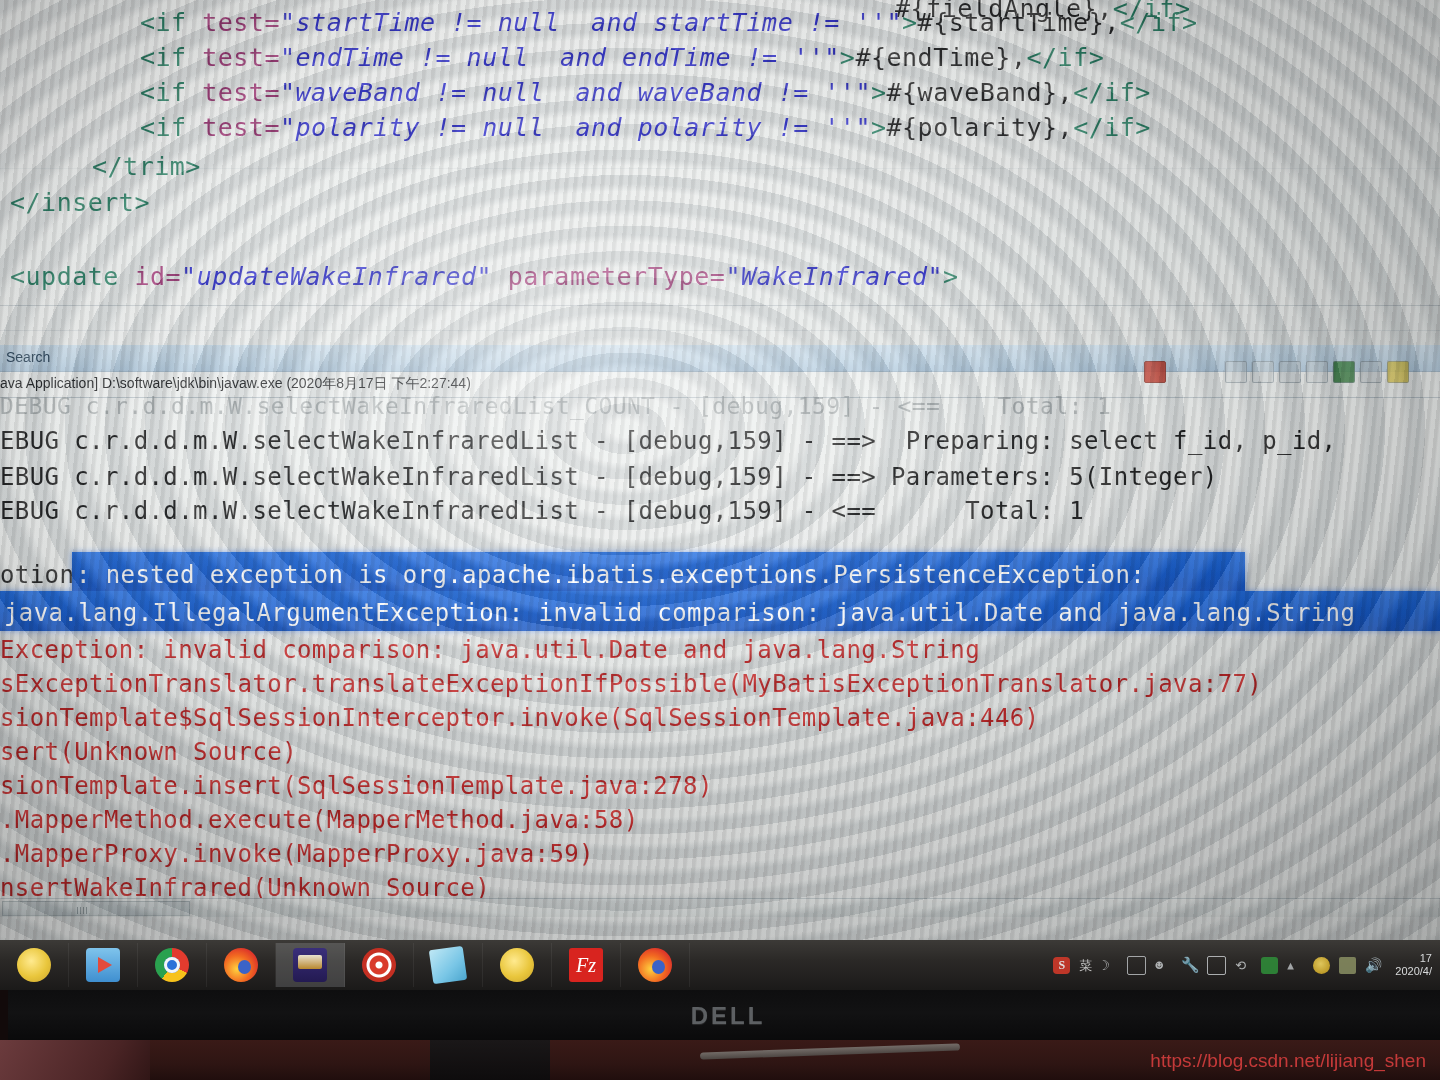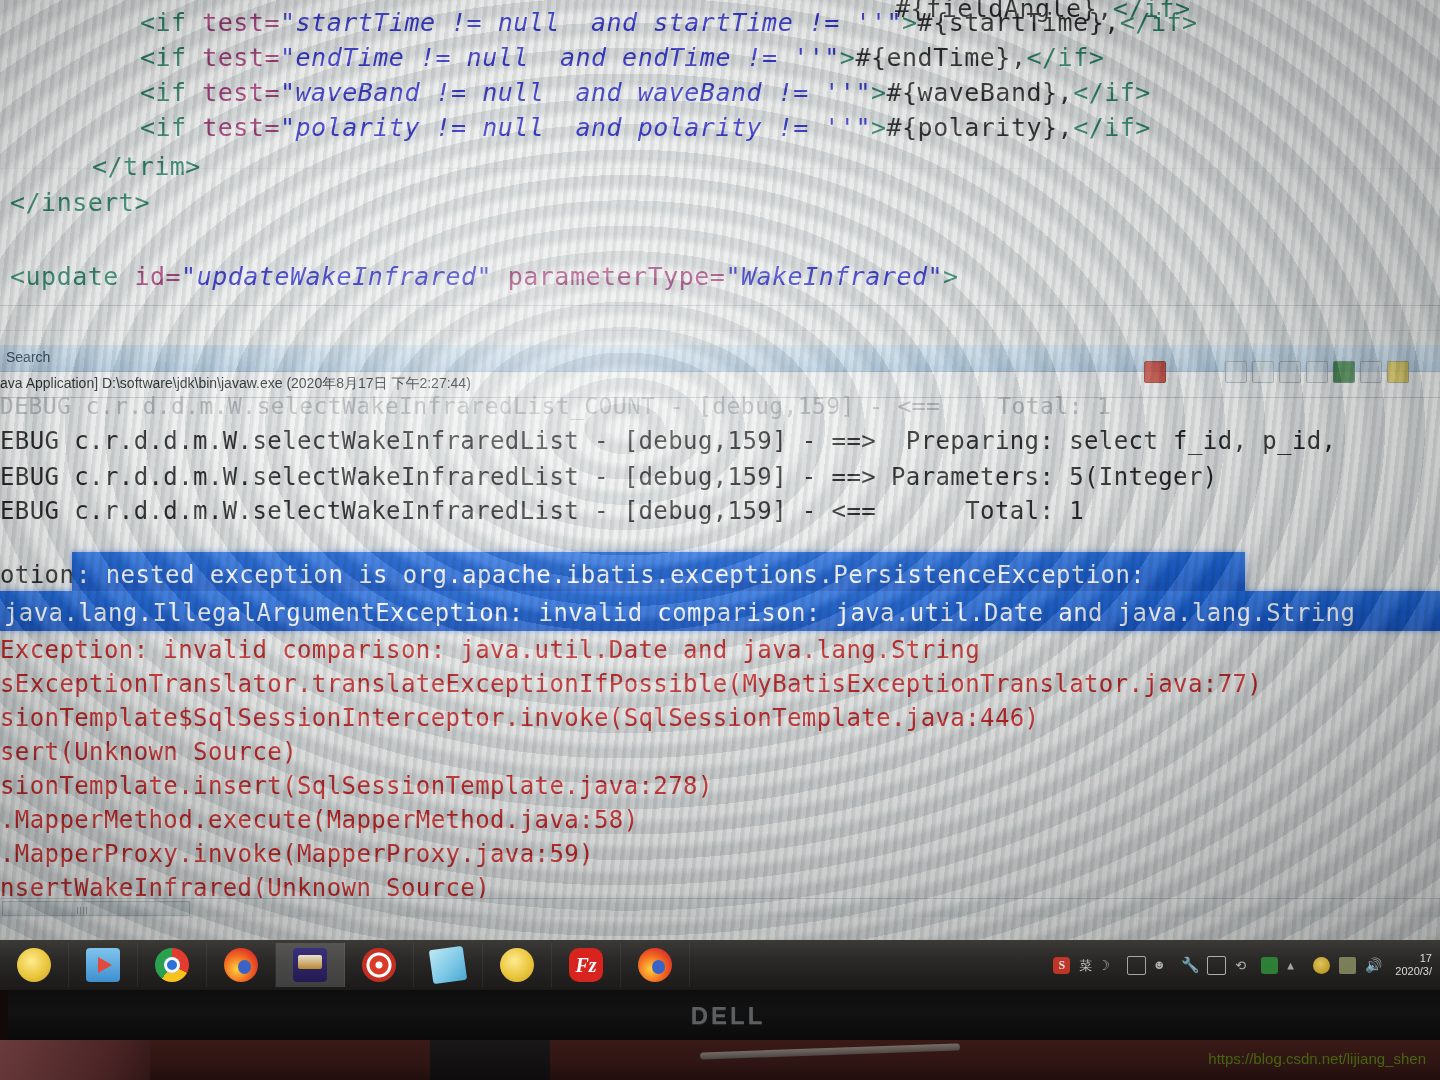--- a/index.html
+++ b/index.html
@@ -165,22 +165,22 @@
           border-left:14px solid #e24b3c;border-top:8px solid transparent;border-bottom:8px solid transparent;}
   .ico.game{background:linear-gradient(180deg,#3a2f7a 0%,#231a52 100%);border-radius:4px;}
   .ico.game::after{content:"";position:absolute;left:5px;top:7px;right:5px;height:14px;
           background:linear-gradient(180deg,#e8e2cf 0%,#b8882f 100%);border-radius:2px;}
   .ico.spiral{background:radial-gradient(circle at 50% 50%,#fff 0 3px,#d93b2b 4px 9px,#fff 10px 12px,#c42f22 13px 17px);
           border-radius:50%;}
   .ico.note{background:linear-gradient(140deg,#bfe8f5 0%,#79c6e6 60%,#4ba6cf 100%);
           border-radius:3px;transform:rotate(-8deg);}
   .ico.coin2{background:radial-gradient(circle at 42% 38%,#ffea8f 0%,#e9c63c 55%,#c9a22b 100%);
           border-radius:50%;}
-  .ico.fz{background:#d8241f;border-radius:10px;display:flex;align-items:center;justify-content:center;
-          color:#fff;font-family:"Liberation Serif",serif;font-weight:bold;font-style:italic;font-size:20px;}
+  .ico.fz{background:#d8241f;border-radius:3px;display:flex;align-items:center;justify-content:center;
+          color:#fff;font-family:"Liberation Serif",serif;font-weight:normal;font-style:italic;font-size:20px;}
 
   #tray{margin-left:auto;display:flex;align-items:center;gap:9px;padding-right:8px;height:46px;}
   .tray-ico{width:17px;height:17px;opacity:.85;}
   .tray-ico.sogou{background:#d83a2a;border-radius:4px;color:#fff;font-size:12px;
       font-family:"Liberation Serif",serif;font-weight:bold;text-align:center;line-height:17px;}
   .tray-ico.cn{color:#dcdcdc;font-family:"Liberation Sans",sans-serif;font-size:13px;
       width:auto;text-align:center;line-height:17px;}
   .tray-ico.moon{color:#cfd2d4;font-size:14px;line-height:17px;}
   .tray-ico.kbd{border:1px solid #b9bcbe;border-radius:2px;}
   .tray-ico.person{color:#c8ccce;font-size:13px;line-height:17px;}
@@ -220,21 +220,21 @@
     position:absolute;left:430px;top:1040px;width:120px;height:40px;
     background:linear-gradient(180deg,#1a1718 0%,#0e0c0d 100%);
   }
   #cable{
     position:absolute;left:700px;top:1048px;width:260px;height:7px;
     background:linear-gradient(180deg,#8d8f8a 0%,#595b57 100%);
     border-radius:4px;transform:rotate(-2deg);opacity:.7;
   }
   #watermark{
     position:absolute;right:14px;top:1050px;
-    font-family:"Liberation Sans", sans-serif;font-size:15px;color:#4d7c0f;opacity:.78;
+    font-family:"Liberation Sans", sans-serif;font-size:19px;color:#ef4444;opacity:.78;
   }
 </style>
 </head>
 <body>
 
 <div id="screen">
 
   <div id="editor">
 
     <div class="code-line" style="left:895px;top:-6px;"><span class="plain">#{fieldAngle},</span><span class="tag">&lt;/if&gt;</span></div>
@@ -361,21 +361,21 @@
     <span class="tray-ico wrench">🔧</span>
     <span class="tray-ico box"></span>
     <span class="tray-ico sync">⟲</span>
     <span class="tray-ico grn"></span>
     <span class="tray-ico up">▲</span>
     <span class="tray-ico ylw"></span>
     <span class="tray-ico net"></span>
     <span class="tray-ico vol">🔊</span>
     <span id="clock">
       <span>17</span><br>
-      <span>2020/3/</span>
+      <span>2020/4/</span>
     </span>
   </div>
 </div>
 
 <div id="bezel">
   <div id="dell">DELL</div>
 </div>
 <div id="desk"></div>
 <div id="desk-left"></div>
 <div id="stand"></div>

